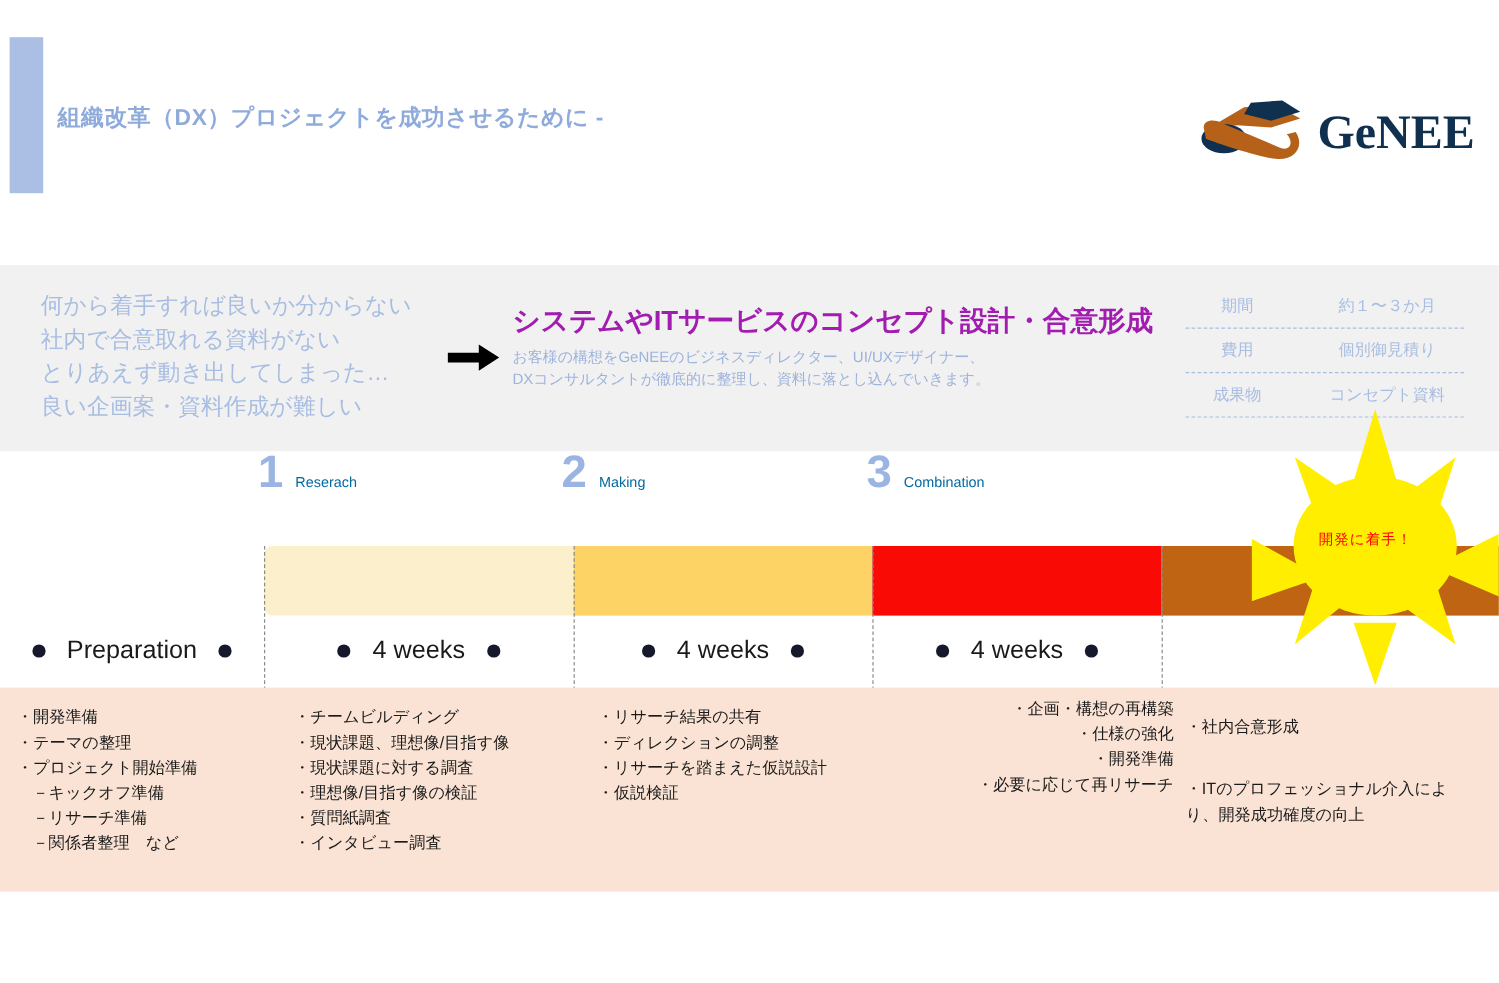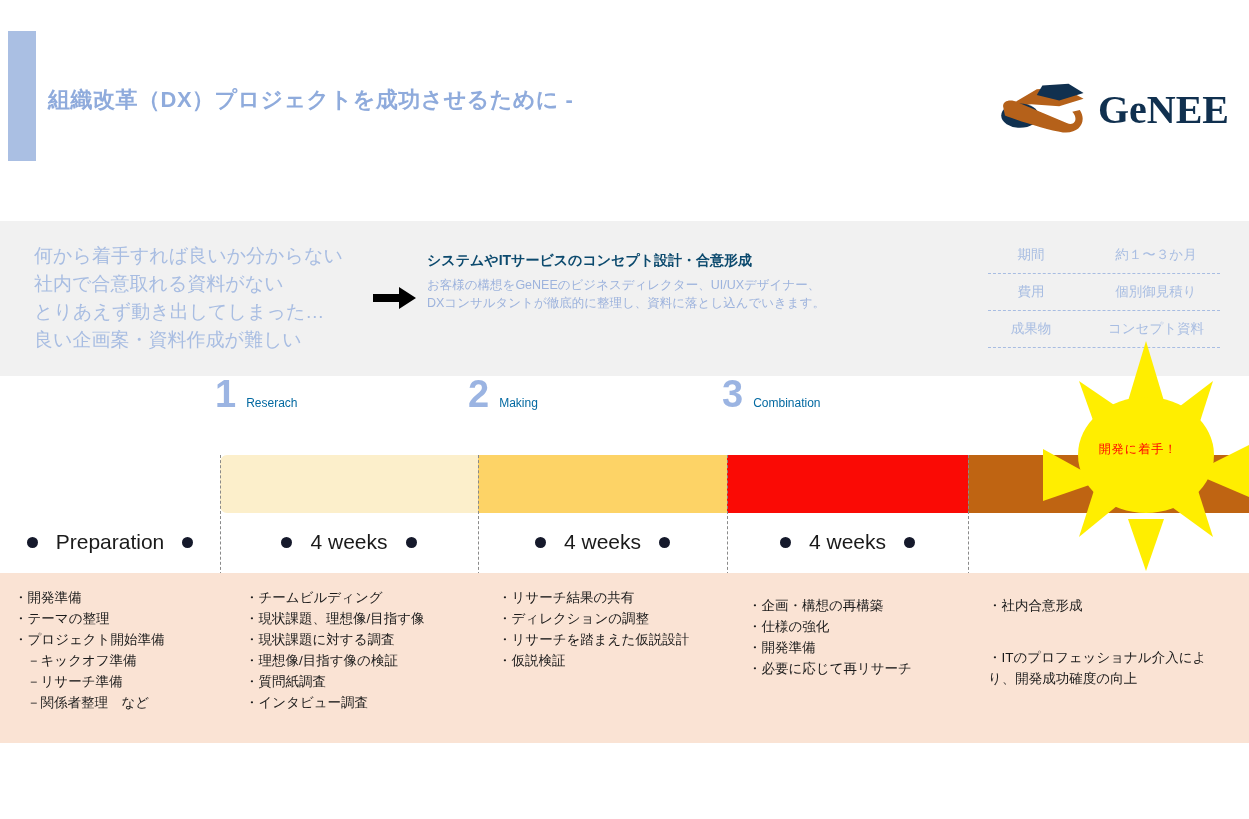--- a/index.html
+++ b/index.html
@@ -11,21 +11,21 @@
   }
 
   
   #header{position:absolute;left:0;top:0;width:1249px;height:176px;}
   #header-accent{
     position:absolute;left:8px;top:31px;width:28px;height:130px;
     background:#aabfe3;
   }
   #header-title{
     position:absolute;left:48px;top:85px;
-    font-size:22px;font-weight:bold;color:#8fabdc;
+    font-size:19px;font-weight:bold;color:#8fabdc;
     letter-spacing:.5px;white-space:nowrap;
   }
   #logo{position:absolute;right:20px;top:80px;display:flex;align-items:center;gap:10px;}
   #logo-mark{width:95px;height:58px;}
   #logo-text{
     font-family:"Liberation Serif","DejaVu Serif",serif;
     font-size:40px;font-weight:bold;color:#10304f;letter-spacing:0px;
   }
 
   
@@ -34,21 +34,21 @@
     background:#f1f1f1;
     margin-top:28px;
   }
   #problems{
     position:absolute;left:34px;top:21px;
     font-size:19px;line-height:28px;color:#a8bde2;white-space:nowrap;
   }
   #band-arrow{position:absolute;left:373px;top:64px;width:44px;height:26px;}
   #solution{position:absolute;left:427px;top:31px;}
   #solution-title{
-    font-size:14px;font-weight:bold;color:#0c4a6e;white-space:nowrap;
+    font-size:23px;font-weight:bold;color:#a21caf;white-space:nowrap;
     margin-bottom:6px;
   }
   #solution-desc{
     font-size:12.5px;line-height:18px;color:#9db3dd;white-space:nowrap;
   }
   #info-table{
     position:absolute;left:988px;top:16px;width:232px;
   }
   .info-row{
     display:flex;align-items:center;height:36px;
@@ -221,21 +221,21 @@
     <div class="bullet">・インタビュー調査</div>
   </div>
 
   <div class="col" style="left:498px;width:240px;">
     <div class="bullet">・リサーチ結果の共有</div>
     <div class="bullet">・ディレクションの調整</div>
     <div class="bullet">・リサーチを踏まえた仮説設計</div>
     <div class="bullet">・仮説検証</div>
   </div>
 
-  <div class="col" style="left:748px;top:22px;width:230px;">
+  <div class="col" style="left:748px;top:7px;width:230px;text-align:right;">
     <div class="bullet">・企画・構想の再構築</div>
     <div class="bullet">・仕様の強化</div>
     <div class="bullet">・開発準備</div>
     <div class="bullet">・必要に応じて再リサーチ</div>
   </div>
 
   <div class="col" style="left:988px;top:22px;width:232px;">
     <div class="bullet">・社内合意形成</div>
     <div class="bullet wrap gap">・ITのプロフェッショナル介入により、開発成功確度の向上</div>
   </div>

